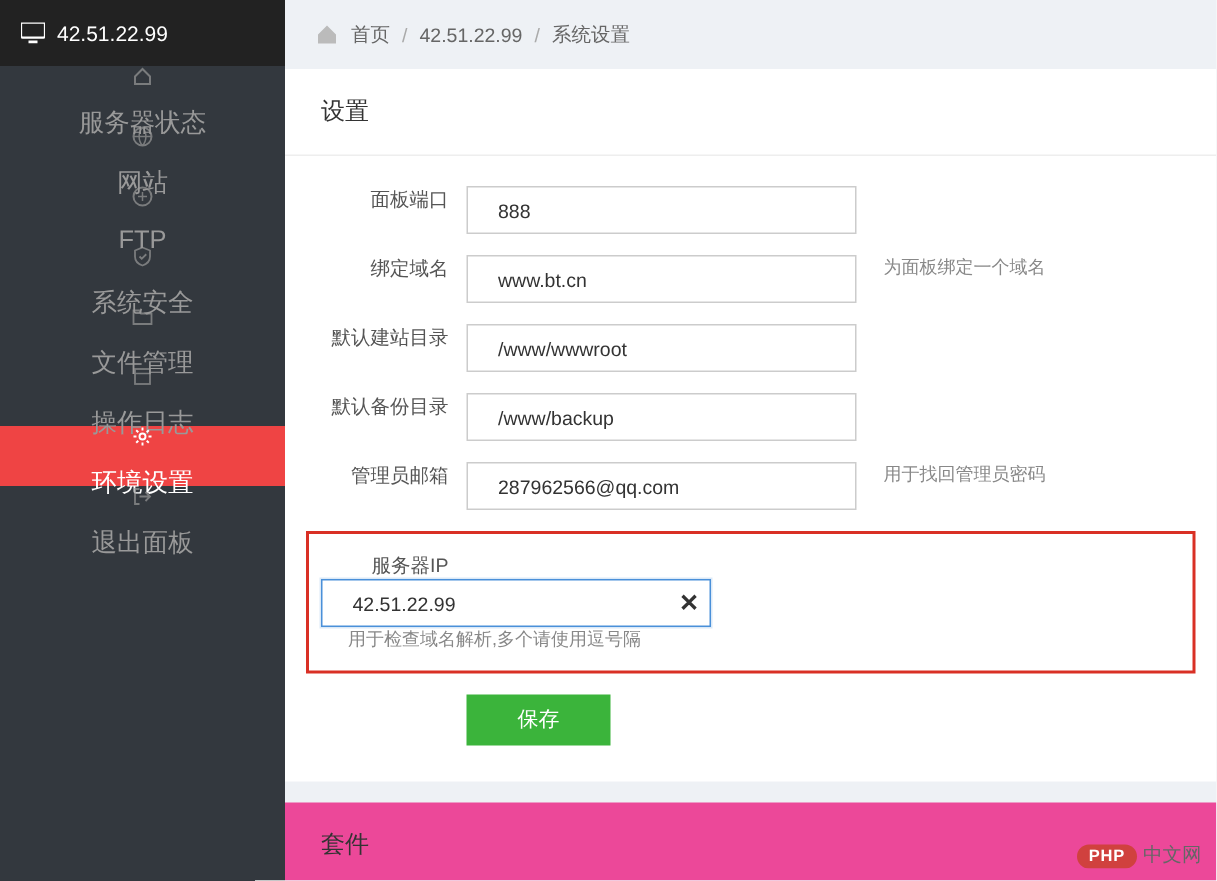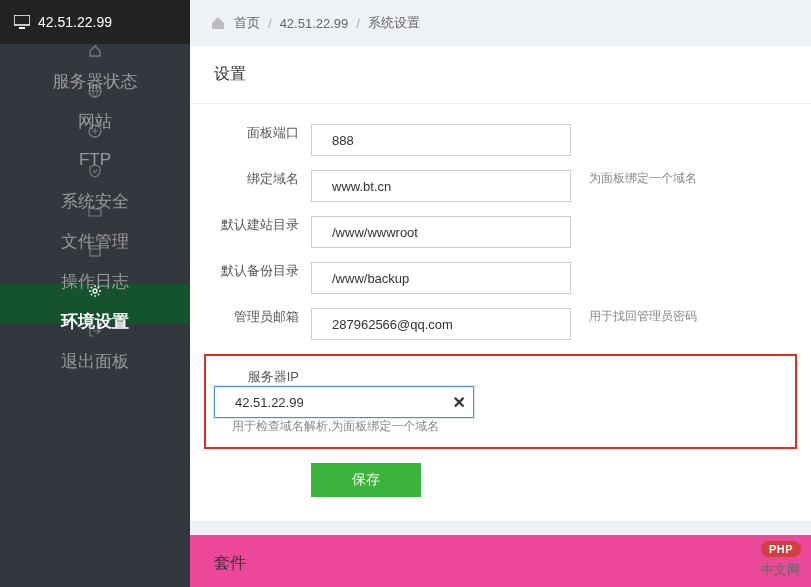--- a/index.html
+++ b/index.html
@@ -1,21 +1,21 @@
 <!DOCTYPE html>
 <html><head>
   <meta charset="utf-8">
   <style>
     * { margin: 0; padding: 0; box-sizing: border-box; }
     body { font-family: "Microsoft YaHei", Arial, sans-serif; font-size: 13px; background: #f0f0f0; width: 811px; height: 587px; overflow: hidden; }
     
     .sidebar { width: 190px; height: 587px; background: #33383e; float: left; color: #aaa; }
     .sidebar-header { background: #222; height: 44px; display: flex; align-items: center; padding: 0 14px; color: #fff; font-size: 14px; gap: 8px; }
     .sidebar-item { height: 40px; display: flex; align-items: center; padding: 0 18px; gap: 12px; cursor: pointer; color: #999; font-size: 17px; flex-direction: column; }
-    .sidebar-item.active { background: #14532d; color: #fff; font-weight: bold; }
+    .sidebar-item.active { background: #ef4444; color: #fff; }
     .sidebar-item .icon { width: 16px; height: 16px; display: flex; align-items: center; justify-content: center; opacity: 0.7; }
     .sidebar-item.active .icon { opacity: 1; }
     
     .main { margin-left: 114px; padding: 0 0; background: #eef1f5; height: 587px; overflow: hidden; }
     .breadcrumb { background: #eef1f5; padding: 14px 20px; display: flex; align-items: center; gap: 8px; color: #666; font-size: 13px; }
     .breadcrumb .sep { color: #aaa; }
     .breadcrumb a { color: #666; text-decoration: none; }
     
     .panel { background: #fff; margin: 0 0 14px 0; }
     .panel-title { padding: 18px 24px; font-size: 16px; color: #333; border-bottom: 1px solid #eee; font-weight: normal; }
@@ -23,25 +23,25 @@
     
     .form-row { display: flex; align-items: flex-start; margin-bottom: 14px; }
     .form-row.highlight { border: 2px solid #d93025; padding: 12px 8px; margin-left: -10px; margin-right: -10px; flex-direction: column; }
     .form-label { width: 85px; text-align: right; color: #555; font-size: 13px; margin-right: 12px; }
     .form-input { width: 260px; height: 32px; border: 1px solid #ccc; padding: 0 20px; font-size: 13px; color: #333; background: #fff; }
     .form-input.active { border: 1px solid #4a90d9; box-shadow: 0 0 0 1px rgba(74,144,217,0.2); }
     .form-hint { margin-left: 18px; color: #888; font-size: 12px; white-space: nowrap; }
     .input-wrap { position: relative; display: inline-block; }
     .clear-x { position: absolute; right: 8px; top: 50%; transform: translateY(-50%); font-size: 16px; color: #333; cursor: pointer; font-weight: bold; }
     
-    .btn-save { margin-left: 97px; background: #3bb43b; color: #fff; border: none; width: 110px; height: 34px; font-size: 14px; cursor: pointer; }
+    .btn-save { margin-left: 97px; background: #3bb43b; color: #fff; border: none; width: 96px; height: 34px; font-size: 14px; cursor: pointer; }
     
     .panel2 { background: #ec4899; margin-top: 14px; }
     
-    .footer-logo { position: fixed; bottom: 8px; right: 10px; display: flex; align-items: flex-start; gap: 4px; font-size: 13px; color: #666; flex-direction: column; }
+    .footer-logo { position: fixed; bottom: 8px; right: 10px; display: flex; align-items: flex-end; gap: 4px; font-size: 13px; color: #666; }
     .php-badge { background: #d0413e; color: #fff; border-radius: 12px; padding: 2px 8px; font-size: 11px; font-weight: bold; letter-spacing: 0.5px; }
     
     svg { display: block; }
   </style>
 </head>
 <body>
 
 <div class="sidebar">
   <div class="sidebar-header">
     <span class="icon">
@@ -168,21 +168,21 @@
         <input class="form-input" value="287962566@qq.com" style="">
         <span class="form-hint">用于找回管理员密码</span>
       </div>
 
       <div class="form-row highlight">
         <label class="form-label">服务器IP</label>
         <div class="input-wrap">
           <input class="form-input active" style="padding-right: 28px;" value="42.51.22.99">
           <span class="clear-x">✕</span>
         </div>
-        <span class="form-hint">用于检查域名解析,为面板绑定一个域名</span>
+        <span class="form-hint">用于检查域名解析,多个请使用逗号隔</span>
       </div>
 
       <button class="btn-save">保存</button>
     </div>
   </div>
 
   <div class="panel2">
     <div class="panel-title">套件</div>
   </div>
 </div>

